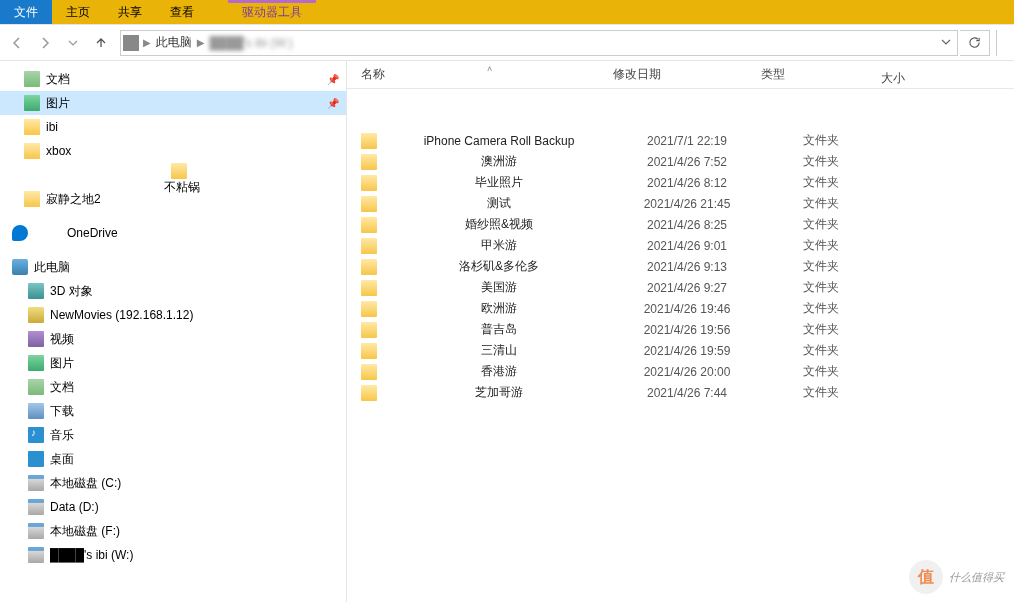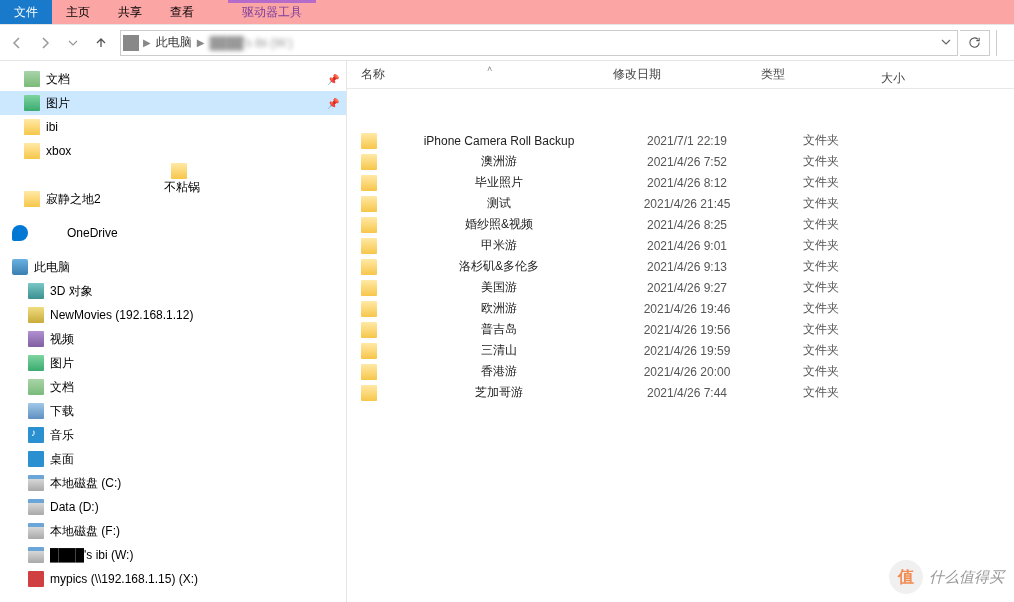--- a/index.html
+++ b/index.html
@@ -1,18 +1,18 @@
 <!DOCTYPE html>
 <html><head>
   <meta charset="utf-8">
   <style>
     * { margin: 0; padding: 0; box-sizing: border-box; font-family: "Microsoft YaHei", "Segoe UI", sans-serif; font-size: 12px; }
     body { width: 1014px; height: 602px; background: #fff; overflow: hidden; position: relative; }
     
-    .ribbon-tabs { height: 25px; display: flex; align-items: stretch; background: #fca5a5; border-bottom: 1px solid #e5e5e5; }
+    .ribbon-tabs { height: 25px; display: flex; align-items: stretch; background: #eab308; border-bottom: 1px solid #e5e5e5; }
     .ribbon-tab { padding: 0 14px; display: flex; align-items: center; cursor: pointer; }
     .ribbon-tab.active { background: #1979ca; color: #fff; }
     .ribbon-tab-context { color: #7a3e9d; position: relative; }
     .ribbon-tab-context::before { content:""; position:absolute; top:0; left:0; right:0; height:3px; background:#b46bc9; }
     
     .nav-bar { height: 36px; display: flex; align-items: center; border-bottom: 1px solid #e5e5e5; padding: 0 4px; gap: 2px; }
     .nav-btn { width: 26px; height: 26px; display:flex; align-items:center; justify-content:center; color: #999; cursor: pointer; }
     .nav-btn.enabled { color: #555; }
     .addr-box { flex:1; height: 26px; border:1px solid #ccc; display:flex; align-items:center; padding:0 2px; margin-left: 4px; }
     .addr-icon { width:16px; height:16px; background:#888; margin-right:2px; }
@@ -59,21 +59,21 @@
     
     .file-list { flex:1; overflow:auto; padding-top:4px; }
     .file-row { height:21px; display:flex; align-items:center; padding-left:14px; cursor:pointer;text-align:center; }
     .fr-icon { width:16px; height:16px; margin-right:8px; flex-shrink:0; }
     .fr-name { width: 228px; color:#222; white-space:nowrap; overflow:hidden; }
     .fr-date { width: 148px; color:#555; }
     .fr-type { width: 120px; color:#555; }
     
     .watermark { position:absolute; right:10px; bottom:8px; display:flex; align-items:center; gap:6px; opacity:.85; }
     .wm-circle { width:34px; height:34px; border-radius:50%; background:#eee; display:flex; align-items:center; justify-content:center; color:#e73; font-weight:bold; font-size:16px; }
-    .wm-text { color:#888; font-size:15px; font-style:italic; }
+    .wm-text { color:#888; font-size:11px; font-style:italic; }
   </style>
 </head>
 <body>
 
 <div class="ribbon-tabs">
   <div class="ribbon-tab active">文件</div>
   <div class="ribbon-tab">主页</div>
   <div class="ribbon-tab">共享</div>
   <div class="ribbon-tab">查看</div>
   <div style="width:20px"></div>
@@ -201,24 +201,20 @@
         <span>Data (D:)</span>
       </div>
       <div class="tree-item" style="padding-left: 28px;">
         <span class="ti-icon disk-ic"></span>
         <span>本地磁盘 (F:)</span>
       </div>
       <div class="tree-item" style="padding-left: 28px;">
         <span class="ti-icon disk-ic"></span>
         <span>████'s ibi (W:)</span>
       </div>
-      <div class="tree-item" style="padding-left: 28px;">
-        <span class="ti-icon net-ic"></span>
-        <span>mypics (\\192.168.1.15) (X:)</span>
-      </div>
     </div>
 
   <div class="content">
     <div class="col-headers">
       <div class="col-h col-name">
           <span>名称</span>
           <span class="sort">˄</span>
         </div>
       <div class="col-h col-date">修改日期</div>
       <div class="col-h col-type">类型</div>

